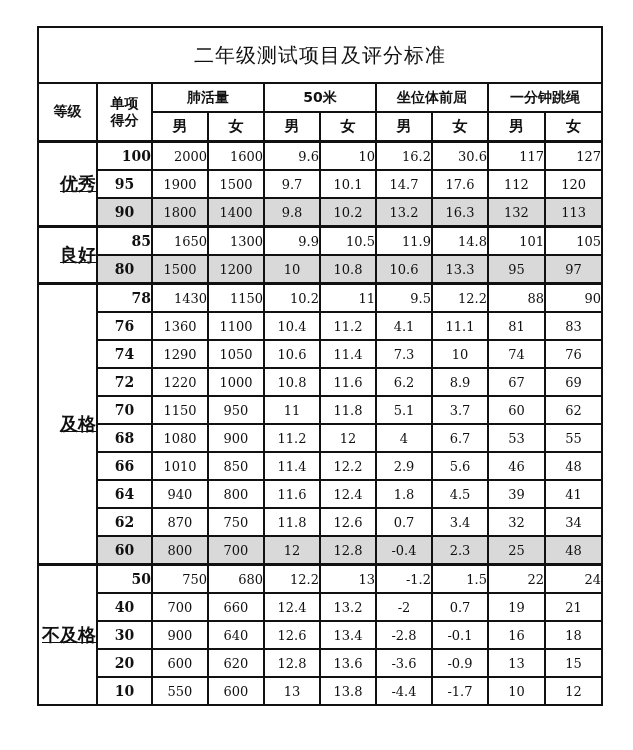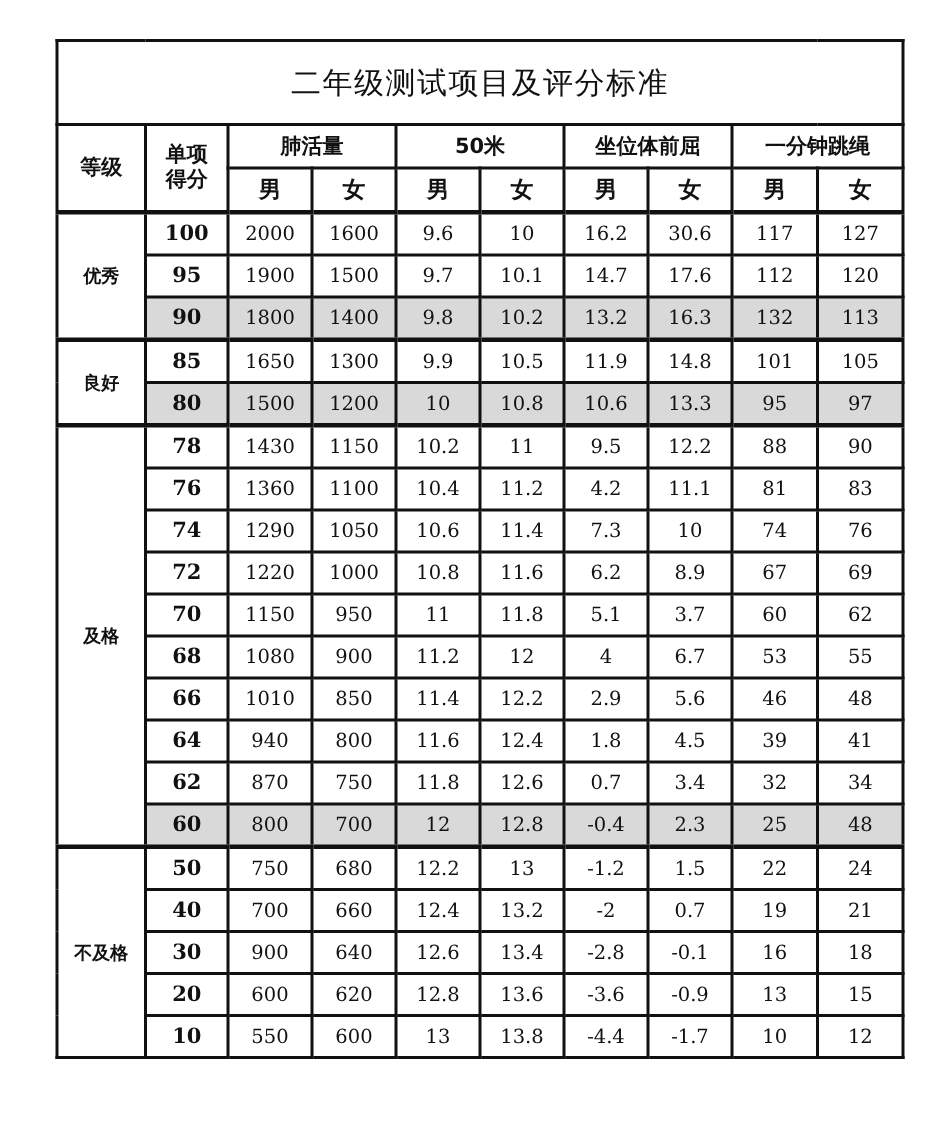--- a/index.html
+++ b/index.html
@@ -3,25 +3,25 @@
 <meta charset="utf-8">
 <style>
   html, body { margin:0; padding:0; background:#ffffff; }
   body { width:633px; height:750px; position:relative; overflow:hidden; font-family:"DejaVu Serif", serif; color:#111; }
   .wrap { position:absolute; left:37px; top:26px; width:564px; }
   table { border-collapse:collapse; width:564px; table-layout:fixed; }
   td, th { border:2px solid #111; text-align:center; vertical-align:middle; padding:0; }
   .title { height:54px; font-size:20px; font-weight:normal; font-family:Liberation Serif, serif; letter-spacing:1px; }
   .hdr { font-family:"DejaVu Sans", sans-serif; font-weight:bold; font-size:14px; height:27px; }
   .hdr-sex { font-family:"DejaVu Sans", sans-serif; font-size:15px; height:27px; }
-  .level { font-family:"DejaVu Sans", sans-serif; font-weight:bold; font-size:12px; }
+  .level { font-family:"DejaVu Sans", sans-serif; font-weight:bold; font-size:18px;text-decoration:underline; }
   .score { font-weight:bold; font-size:14px; font-family:"DejaVu Serif", serif; }
   td.val { font-size:13px; height:26px; }
   tr.shade td.score, tr.shade td.val { background:#d9d9d9; }
-  tr.grp-start td { border-top:3px solid #111; }
+  tr.grp-start td { border-top:3px solid #111;text-align:right; }
 </style>
 </head>
 <body>
 
 <div class="wrap">
   <table>
     <colgroup>
       <col style="width:59px">
         <col style="width:55px">
       <col style="width:56px">
@@ -125,21 +125,21 @@
           <td class="val">12.2</td>
           <td class="val">88</td>
           <td class="val">90</td>
         </tr>
         <tr>
           <td class="score">76</td>
           <td class="val">1360</td>
           <td class="val">1100</td>
           <td class="val">10.4</td>
           <td class="val">11.2</td>
-          <td class="val">4.2</td>
+          <td class="val">4.1</td>
           <td class="val">11.1</td>
           <td class="val">81</td>
           <td class="val">83</td>
         </tr>
         <tr>
           <td class="score">74</td>
           <td class="val">1290</td>
           <td class="val">1050</td>
           <td class="val">10.6</td>
           <td class="val">11.4</td>

